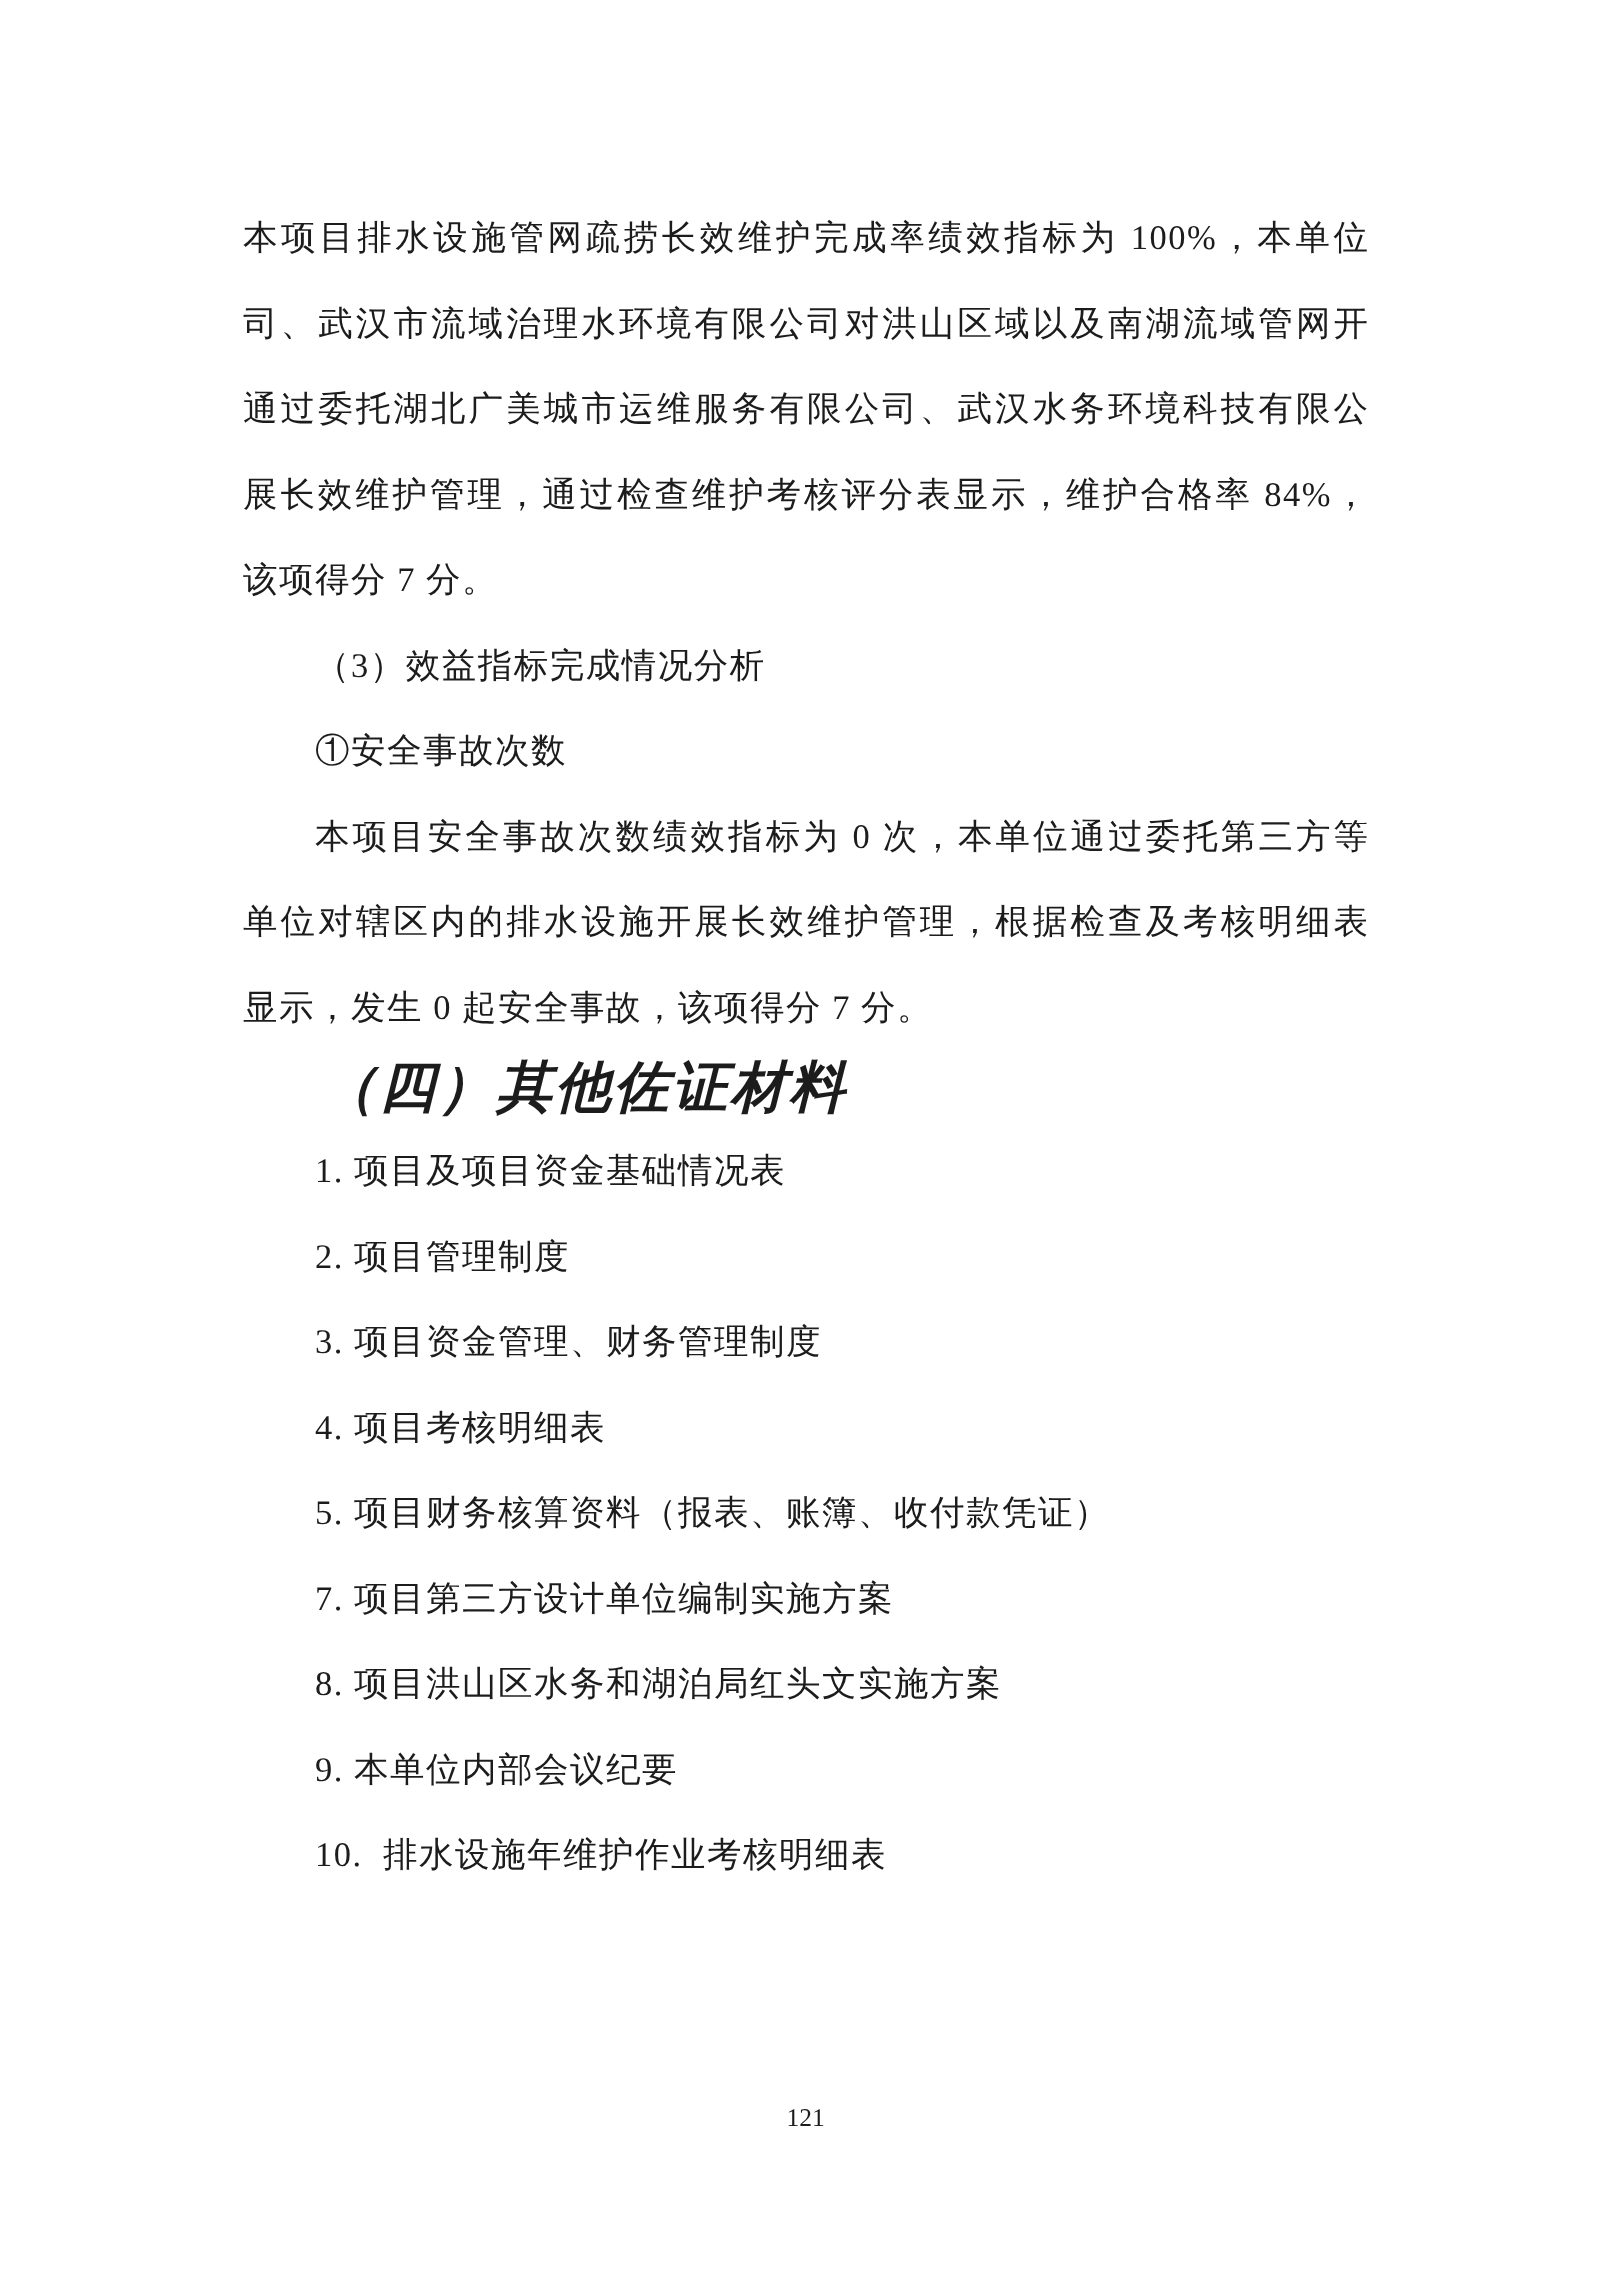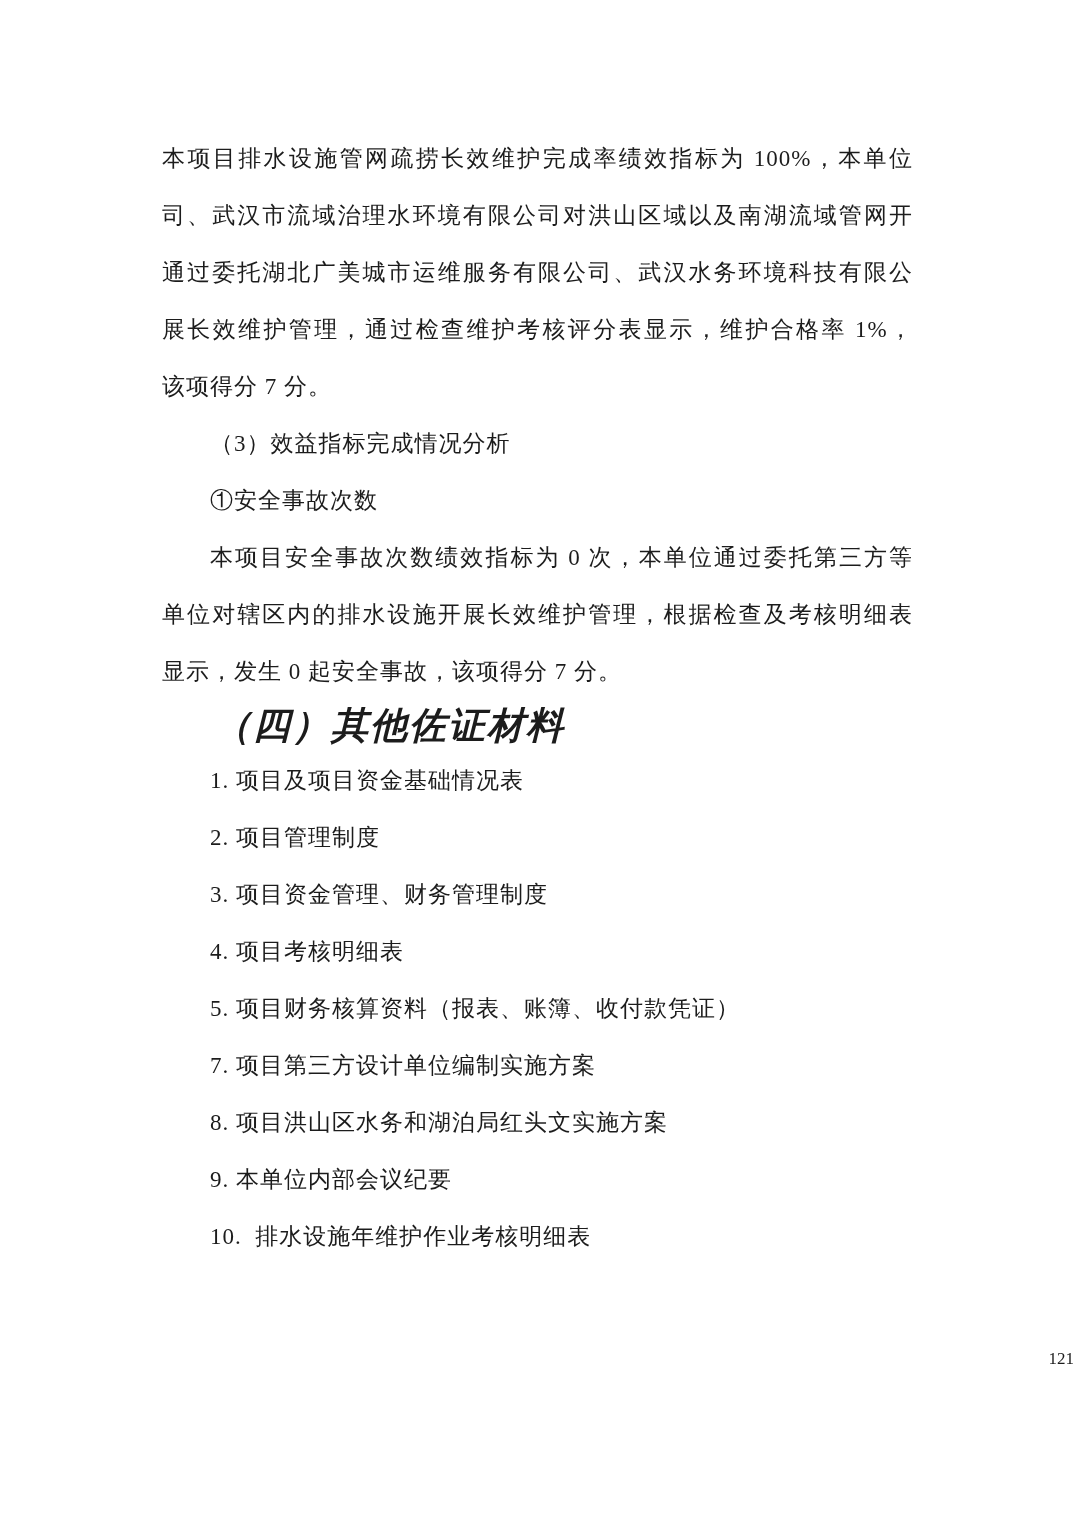--- a/index.html
+++ b/index.html
@@ -45,40 +45,40 @@
     font-size: 37px;
     line-height: 52px;
     font-weight: bold;
     font-style: italic;
     letter-spacing: 2px;
     text-indent: 52px;
     font-family: "Liberation Serif", "DejaVu Serif", serif;
   }
   .footer {
     position: absolute;
-    top: 1347px;
+    top: 1400px;
     left: 0;
     width: 100%;
-    text-align: right;
+    text-align: center;
     font-size: 17px;
     line-height: 24px;
     color: #1c1c1c;
   }
 </style>
 </head>
 <body>
 
 <div class="page">
   <div class="content">
 
     <div>
       <div class="line just">本项目排水设施管网疏捞长效维护完成率绩效指标为 100%，本单位</div>
       <div class="line just">司、武汉市流域治理水环境有限公司对洪山区域以及南湖流域管网开</div>
       <div class="line just">通过委托湖北广美城市运维服务有限公司、武汉水务环境科技有限公</div>
-      <div class="line just">展长效维护管理，通过检查维护考核评分表显示，维护合格率 1%，</div>
+      <div class="line just">展长效维护管理，通过检查维护考核评分表显示，维护合格率 84%，</div>
       <div class="line last">该项得分 7 分。</div>
     </div>
 
     <div class="line indent">（3）效益指标完成情况分析</div>
 
     <div class="line indent">①安全事故次数</div>
 
     <div>
       <div class="line just indent">本项目安全事故次数绩效指标为 0 次，本单位通过委托第三方等</div>
       <div class="line just">单位对辖区内的排水设施开展长效维护管理，根据检查及考核明细表</div>

